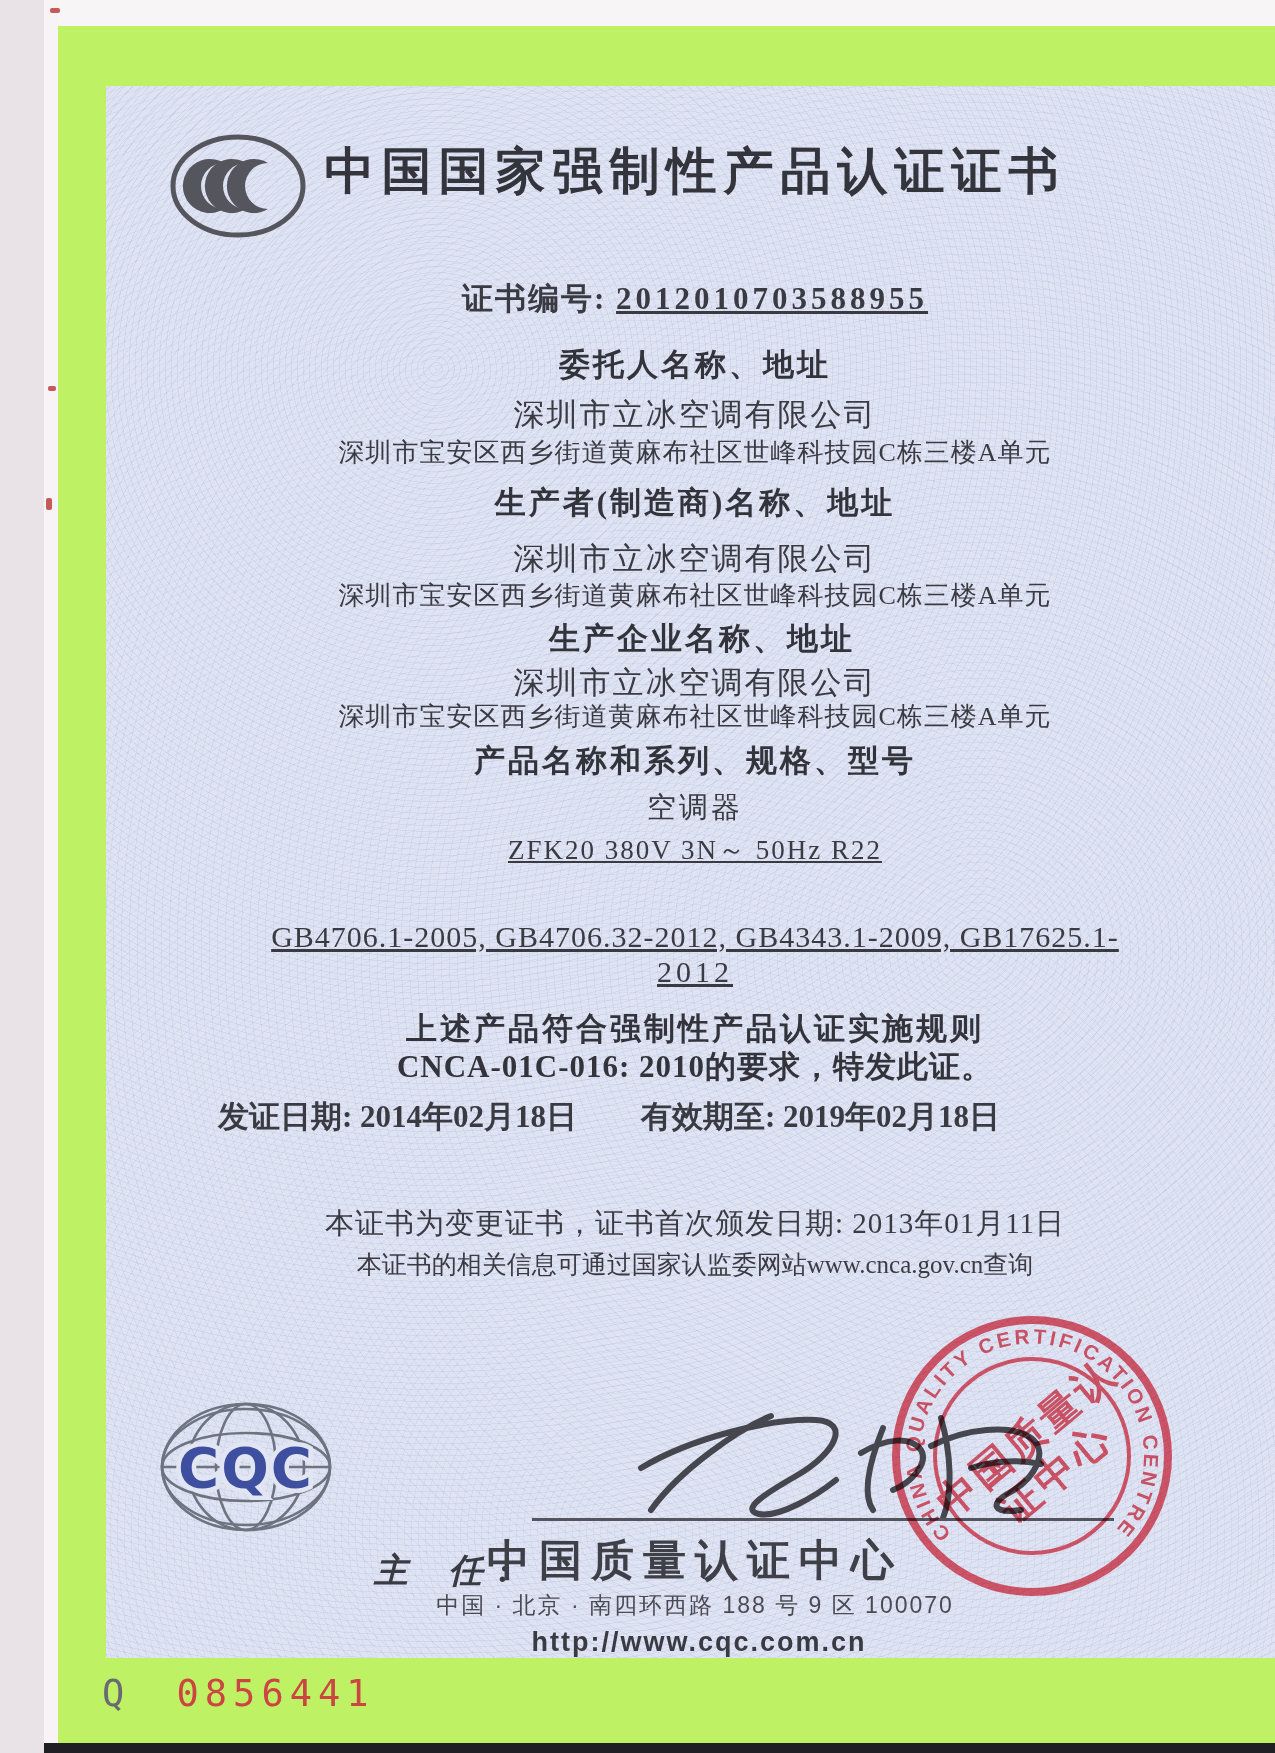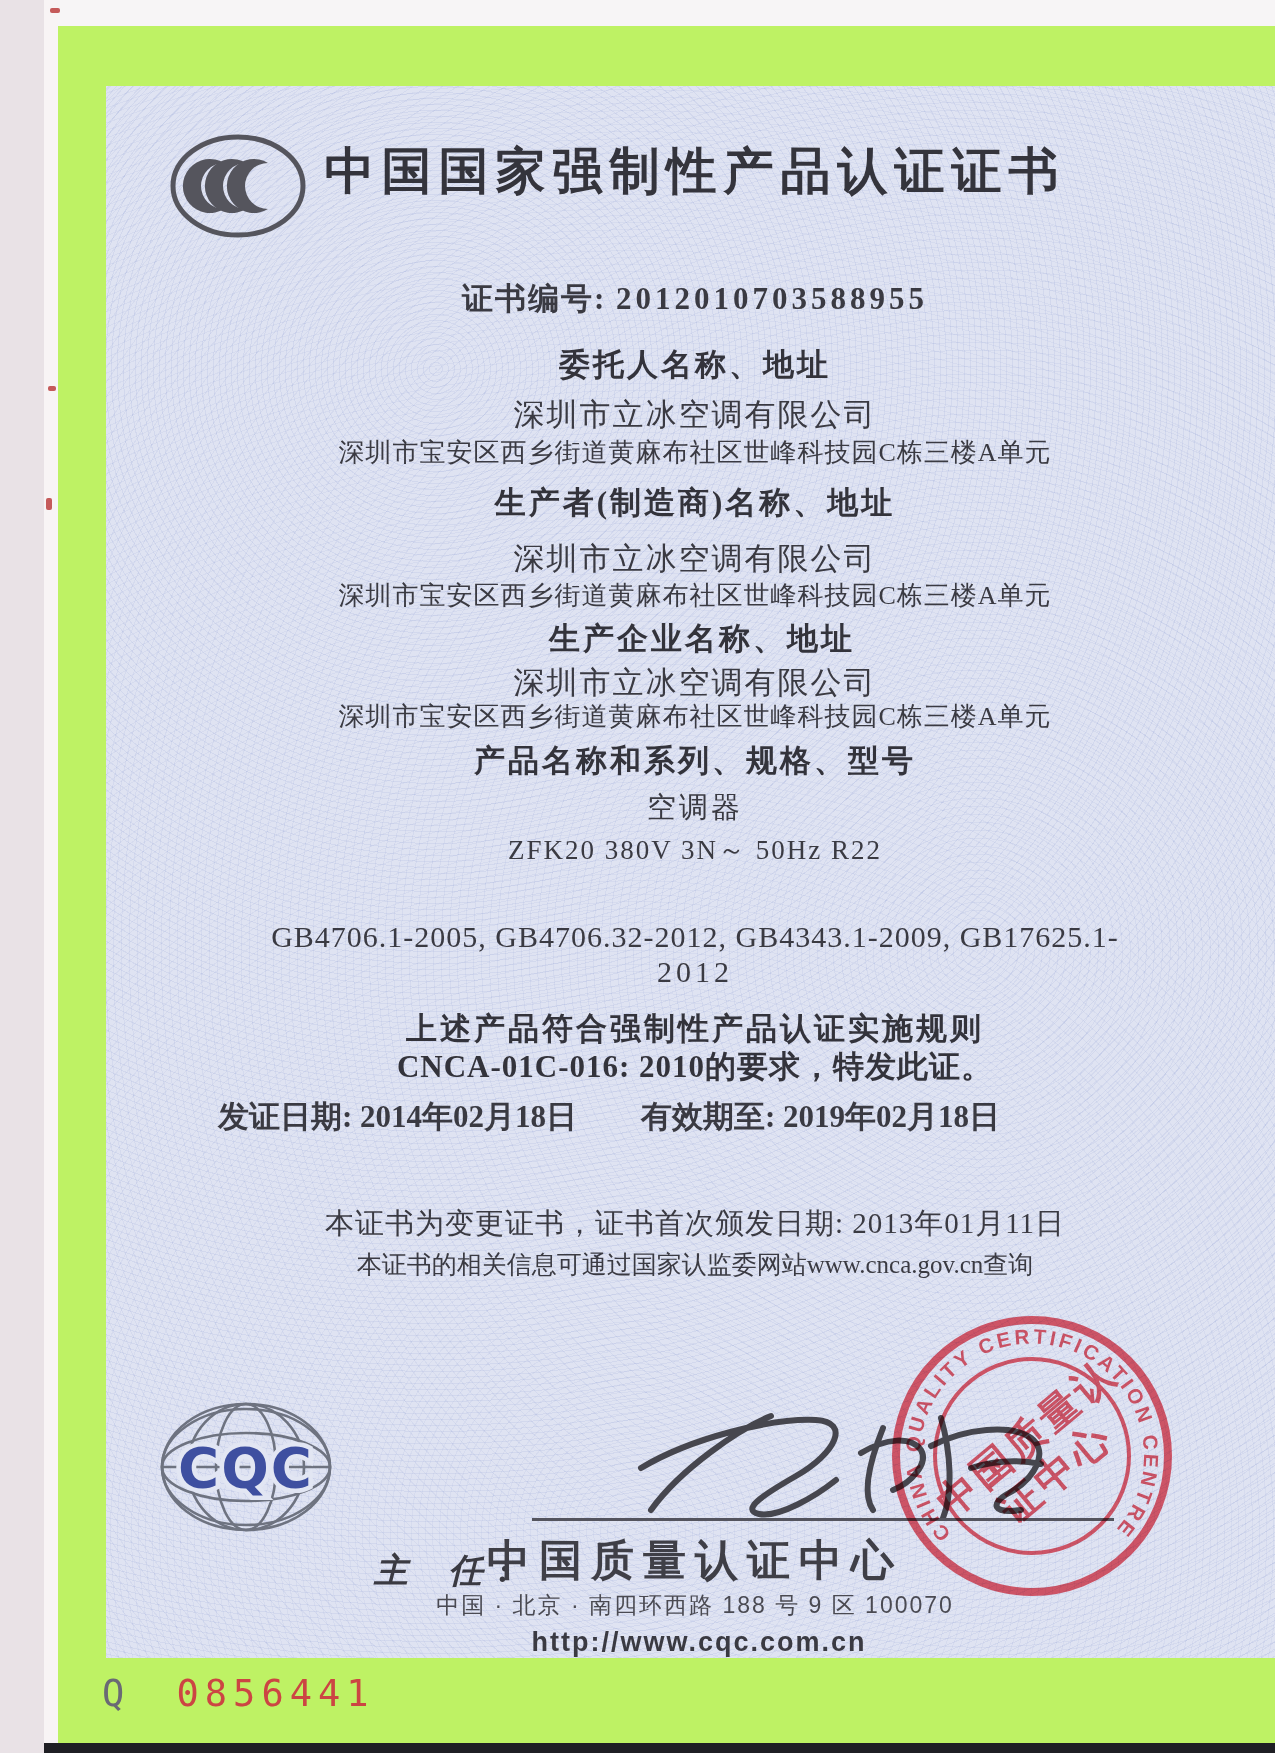--- a/index.html
+++ b/index.html
@@ -11,21 +11,21 @@
   #paper{position:absolute;left:62px;top:86px;width:1178px;height:1572px;
     background-color:#dfe3f2;
     background-image:
       repeating-radial-gradient(circle at 28% 18%, rgba(108,128,198,.11) 0 1px, rgba(0,0,0,0) 1px 6px),
       repeating-radial-gradient(circle at 74% 55%, rgba(108,128,198,.09) 0 1px, rgba(0,0,0,0) 1px 8px),
       repeating-radial-gradient(circle at 45% 92%, rgba(108,128,198,.08) 0 1px, rgba(0,0,0,0) 1px 7px);}
   .center{position:absolute;left:0;right:0;text-align:center;}
   .hd{font-weight:700;font-size:31px;letter-spacing:3px;color:#33333b;}
   .body-cn{font-size:31px;letter-spacing:2px;}
   .addr{font-size:26px;letter-spacing:1px;}
-  .mono-ish{font-family:"Liberation Serif",serif;}
+  .mono-ish{font-family:"Liberation Serif",serif;text-decoration:underline;}
   .speck{position:absolute;background:#c55a5a;border-radius:2px;}
   #title{top:52px;font-family:"Liberation Sans",sans-serif;font-weight:700;
     font-size:50px;letter-spacing:7px;color:#34343c;}
   #certno{top:192px;font-size:31px;font-weight:700;letter-spacing:2px;}
   #dates-row{position:absolute;top:1010px;left:0;right:0;font-size:31px;font-weight:700;}
   #sig-line{position:absolute;left:426px;top:1432px;width:582px;height:3px;background:#54545e;}
   #director{position:absolute;left:268px;top:1462px;font-size:34px;font-weight:700;
     letter-spacing:16px;color:#3a3a42;font-style:italic;}
   #orgname{top:1446px;font-family:"Liberation Sans",sans-serif;font-weight:600;
     font-size:43px;letter-spacing:9px;color:#3f3f47;}

